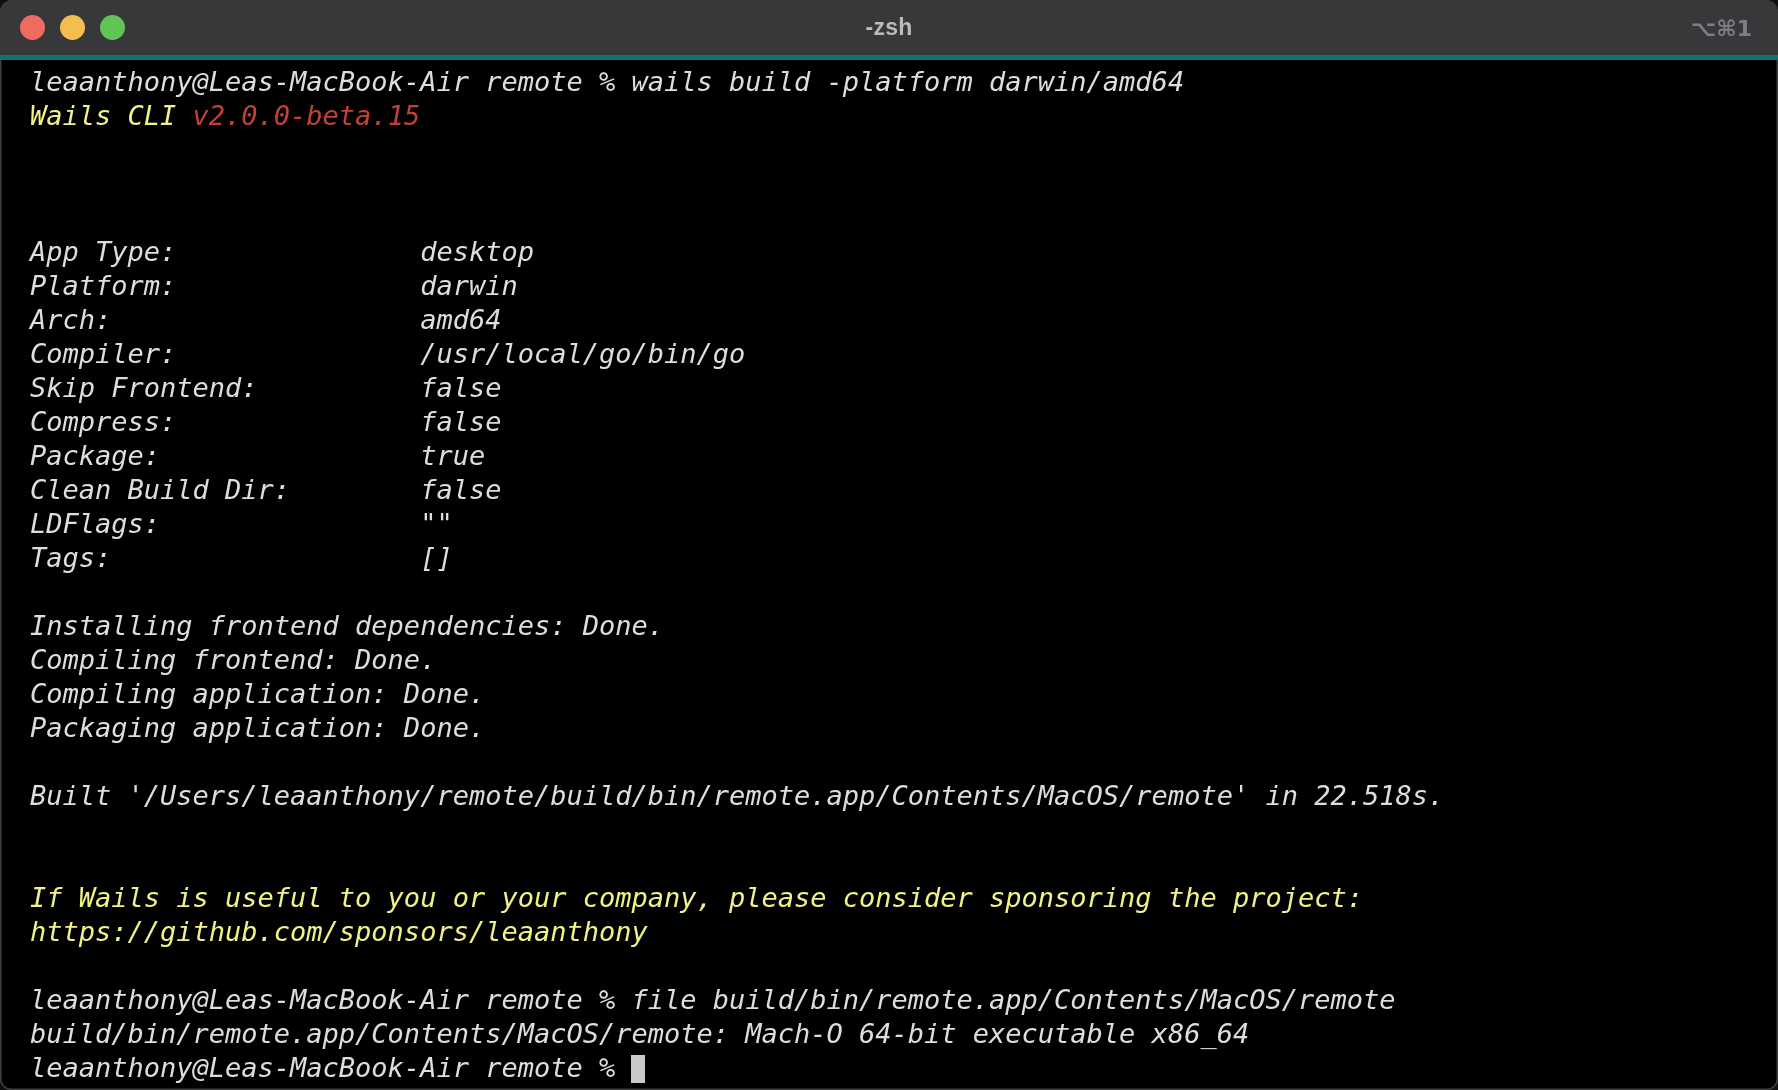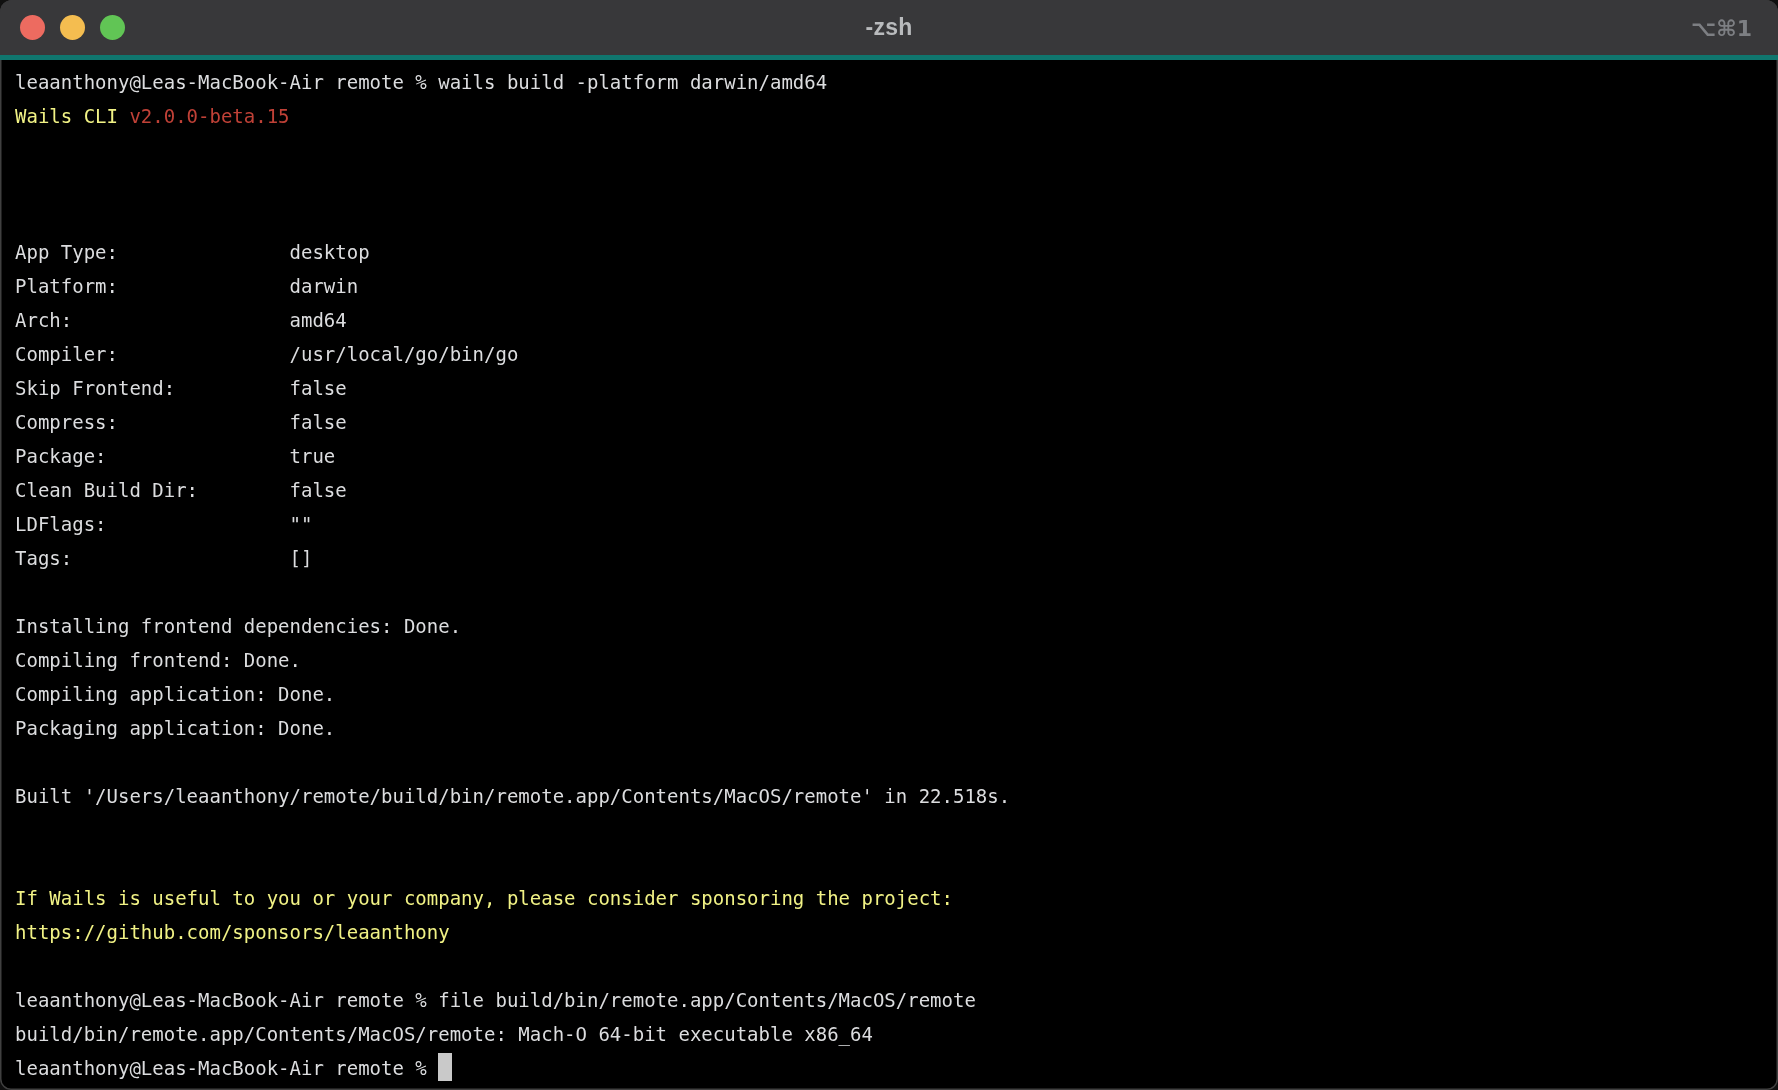--- a/index.html
+++ b/index.html
@@ -29,27 +29,28 @@
   .light.green{background:var(--tl-green);}
   .title{
     font-family:"Liberation Sans", sans-serif;font-weight:bold;font-size:23px;
     color:#b9bbbd;letter-spacing:0.2px;
   }
   .shortcut{
     position:absolute;right:26px;top:50%;transform:translateY(-50%);
     font-family:"DejaVu Sans", sans-serif;font-weight:600;font-size:22px;color:#7d7f83;
   }
   .screen{
-    padding:5px 15px 0 15px;
+    padding:5px 15px 0 30px;
     font-family:"DejaVu Sans Mono", monospace;
-    font-size:19px;
+    font-size:27px;
     line-height:34px;
     color:var(--fg);
     white-space:pre;
     cursor:text;
+    font-style:italic;
   }
   .line{height:34px;}
   .seg-fg{color:var(--fg);}
   .seg-yellow{color:var(--yellow);}
   .seg-red{color:var(--red);text-align:center;}
   .cursor{
     display:inline-block;width:14px;height:28px;background:var(--cursor);
     vertical-align:-6px;
   }
 </style>

